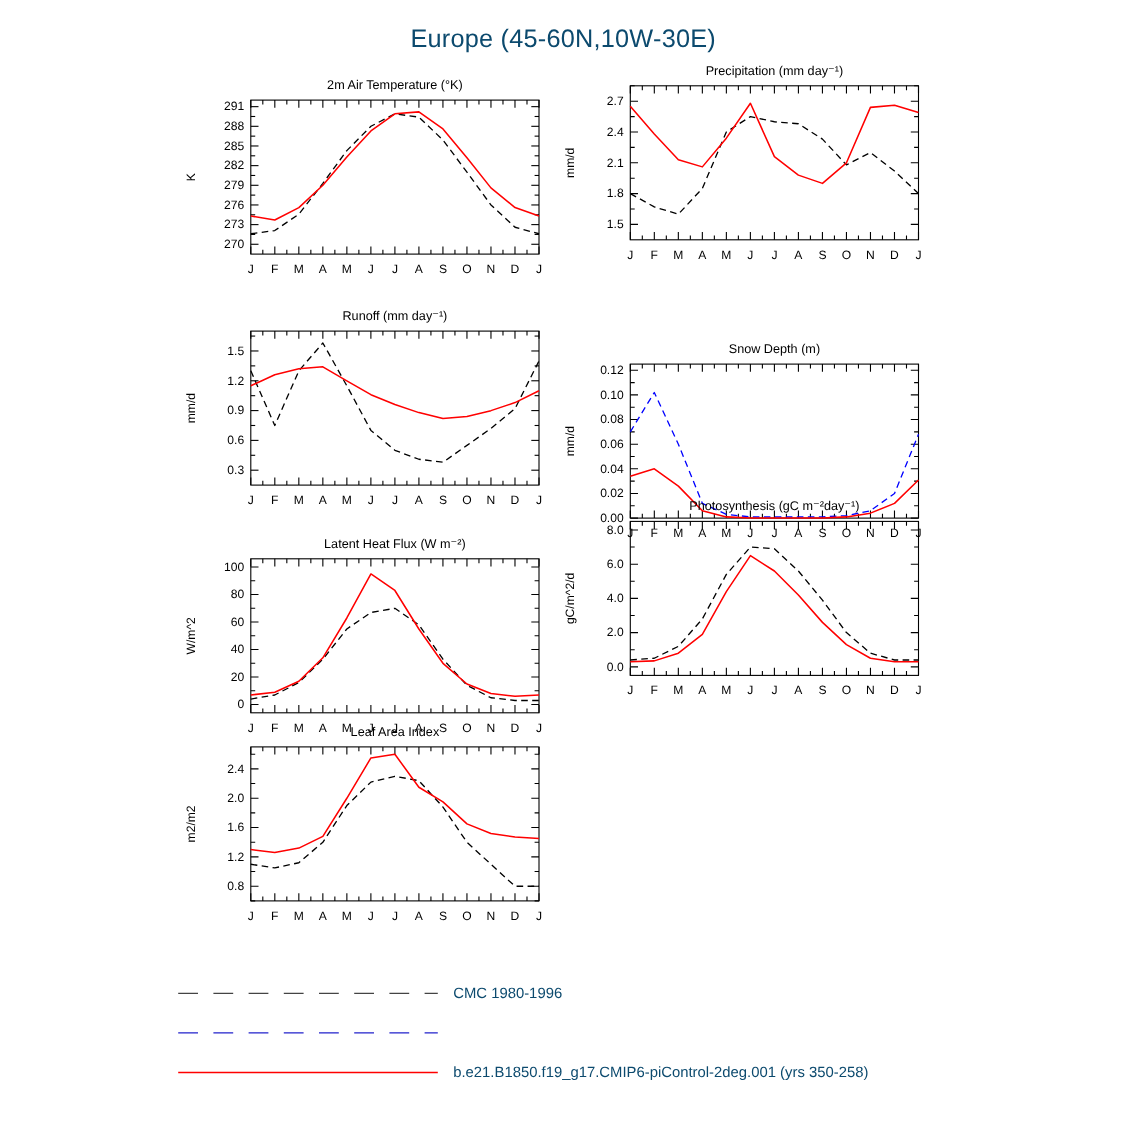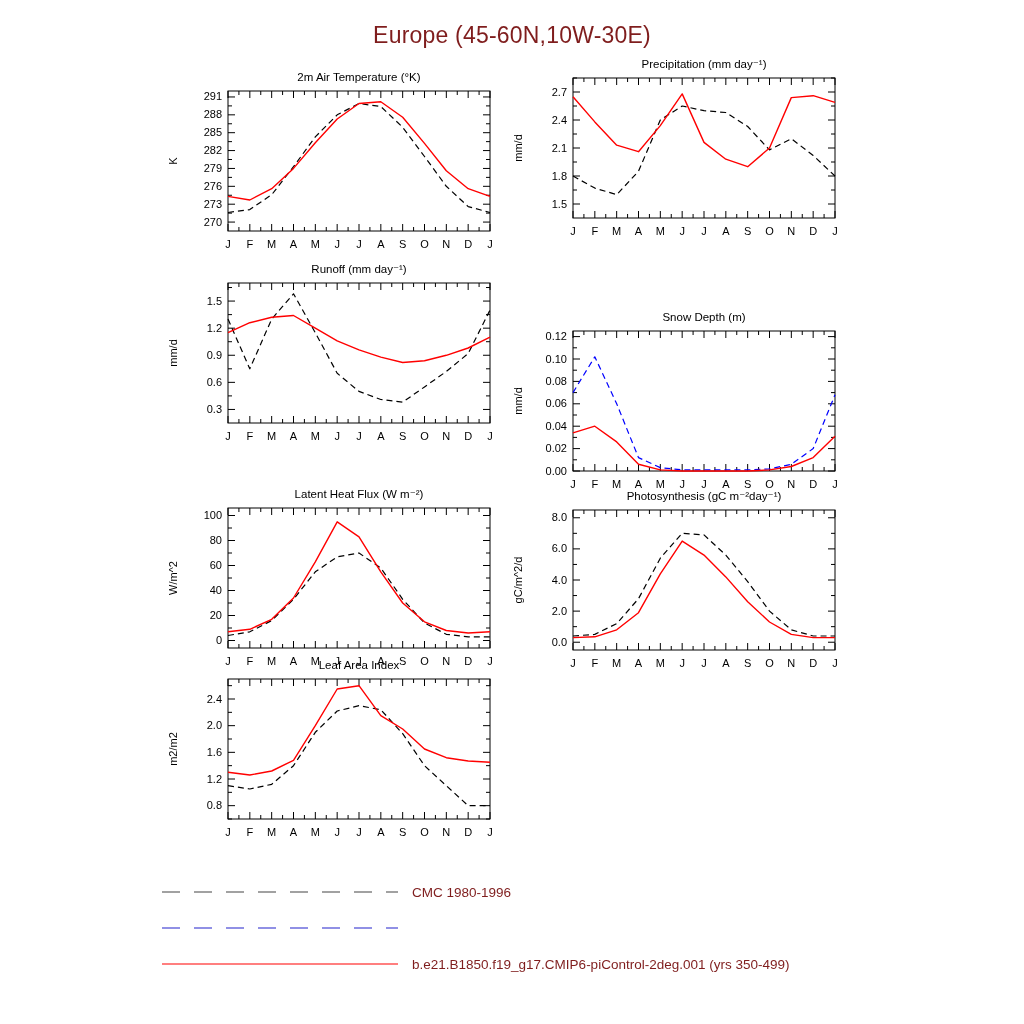--- a/index.html
+++ b/index.html
@@ -1,29 +1,29 @@
 <!DOCTYPE html>
 <html><head>
 <meta charset="utf-8">
 <style>
   html,body{margin:0;padding:0;background:#ffffff;}
   .page{position:relative;width:968px;height:1024px;background:#ffffff;overflow:hidden;
-        font-family:"Liberation Sans","DejaVu Sans",sans-serif;color:#7f1d1d;}
+        font-family:"Liberation Sans","DejaVu Sans",sans-serif;color:#0c4a6e;}
   .page-title{position:absolute;top:22px;left:0;width:1024px;text-align:center;
               font-size:23px;letter-spacing:0.2px;}
   .chart{position:absolute;width:360px;height:200px;}
   #chart-0{left:150px;top:69px;}
   #chart-1{left:495px;top:56px;text-decoration:underline;}
-  #chart-2{left:150px;top:261px;}
+  #chart-2{left:150px;top:279px;}
   #chart-3{left:495px;top:261px;margin-top:48px;}
   #chart-4{left:150px;top:486px;}
-  #chart-5{left:495px;top:488px;}
+  #chart-5{left:495px;top:452px;}
   #chart-6{left:150px;top:657px;}
   .legend{position:absolute;left:160px;top:874px;}
-  .legend-row{display:flex;align-items:center;height:36px;}
+  .legend-row{display:flex;align-items:flex-end;height:36px;}
   .legend-swatch{flex:0 0 auto;}
   .legend-label{margin-left:12px;font-size:13.5px;white-space:nowrap;}
 </style>
 </head>
 <body>
 
 <div class="page">
   <div class="page-title">Europe (45-60N,10W-30E)</div>
 
   <div class="chart" id="chart-0"><svg width="360" height="200" viewBox="0 0 360 200">
@@ -725,16 +725,16 @@
     </div>
     <div class="legend-row">
       <svg id="legend-line-1" class="legend-swatch" width="240" height="14">
         <line x1="2" y1="7" x2="238" y2="7" stroke-width="1.2" stroke="#2222cc" stroke-dasharray="18,14"></line>
       </svg>
     </div>
     <div class="legend-row">
       <svg id="legend-line-2" class="legend-swatch" width="240" height="14">
         <line x1="2" y1="7" x2="238" y2="7" stroke-width="1.2" stroke="#ff0000"></line>
       </svg>
-      <span class="legend-label">b.e21.B1850.f19_g17.CMIP6-piControl-2deg.001 (yrs 350-499)</span>
+      <span class="legend-label">b.e21.B1850.f19_g17.CMIP6-piControl-2deg.001 (yrs 350-258)</span>
     </div>
   </div>
 </div>
 
 </body></html>

